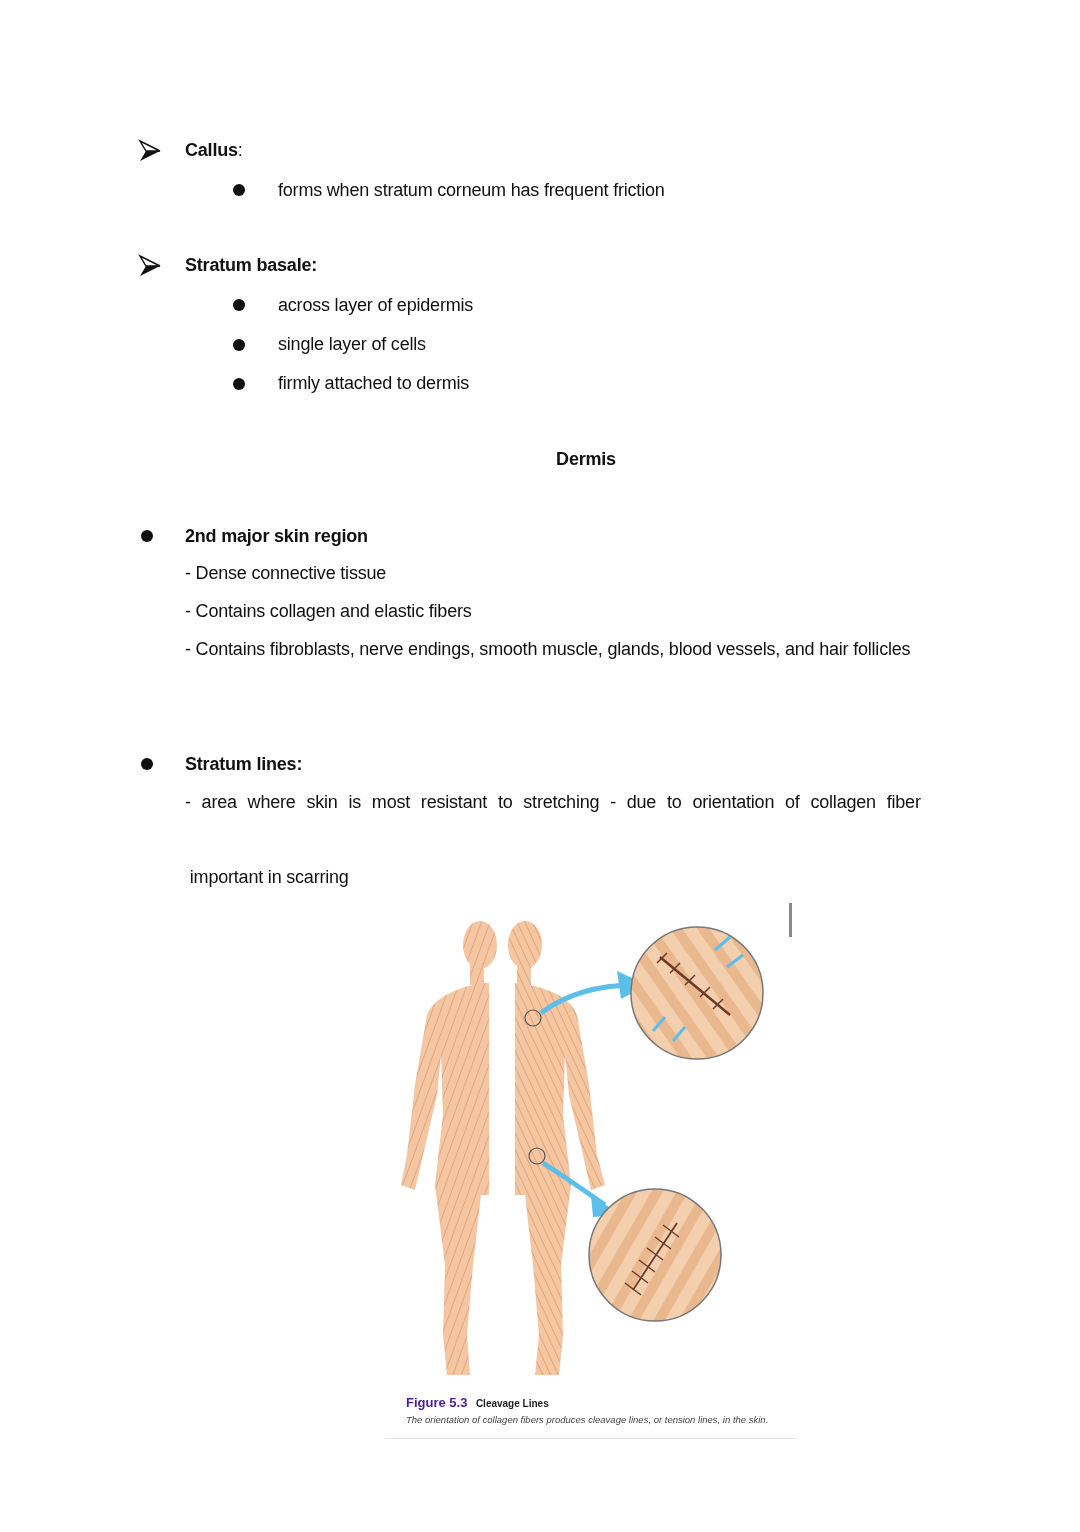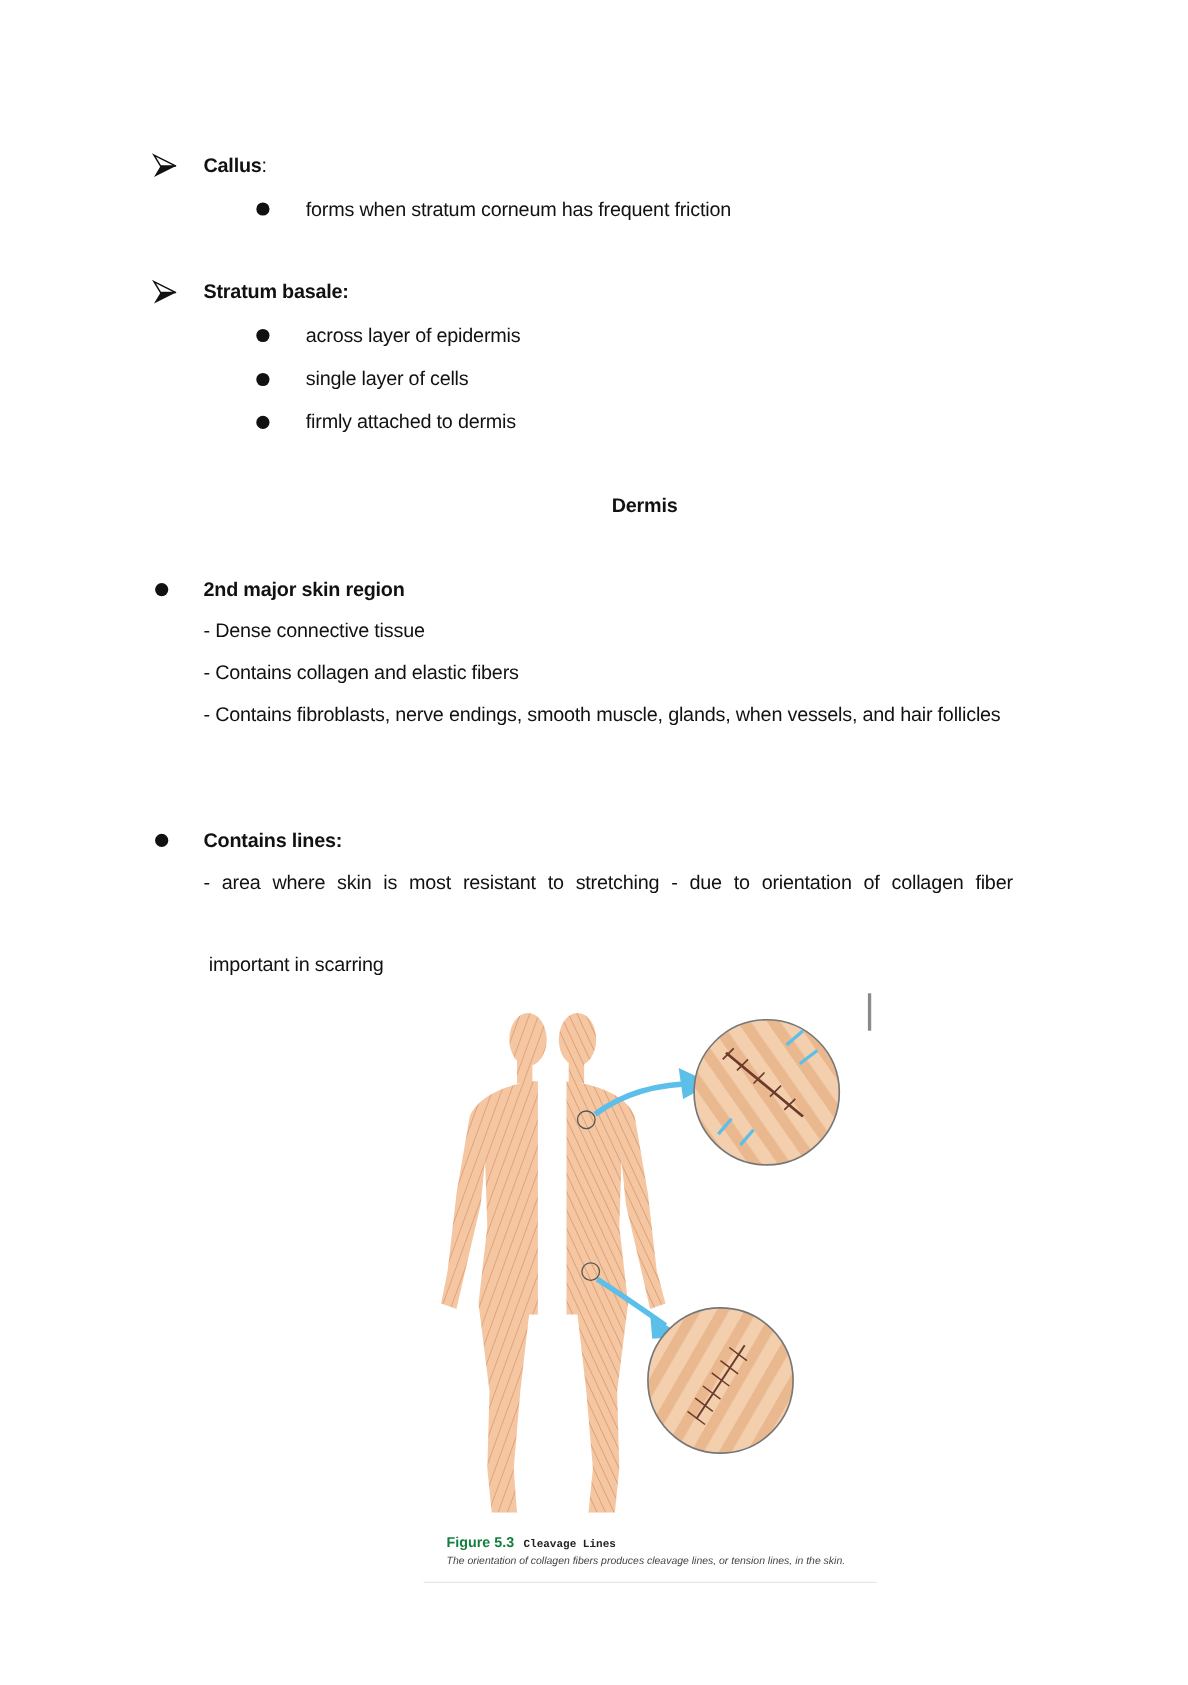--- a/index.html
+++ b/index.html
@@ -11,22 +11,22 @@
     .abs { position: absolute; }
     .txt { font-size: 18px; line-height: 38px; white-space: nowrap; letter-spacing: -0.2px; }
     .bold { font-weight: bold; }
     .arrow-marker { position: absolute; width: 24px; height: 24px; }
     .dot { position: absolute; width: 12px; height: 12px; border-radius: 50%; background: #111; }
     .just { white-space: normal; text-align: justify; text-align-last: left; }
 
     
     .figure { position: absolute; left: 385px; top: 905px; width: 412px; height: 535px; }
     .caption-small { font-size: 9.5px; line-height: 12px; color: #444; }
-    .fig-title { font-size: 13px; font-weight: bold; color: #15803d; }
-    .fig-sub { font-size: 10px; font-weight: bold; color: #222; font-family: Liberation Mono, monospace; }
+    .fig-title { font-size: 13px; font-weight: bold; color: #4c1d95; }
+    .fig-sub { font-size: 10px; font-weight: bold; color: #222; }
     .fig-desc { font-size: 9.5px; color: #444; font-style: italic; }
     .cursor-bar { position: absolute; left: 789px; top: 903px; width: 3px; height: 34px; background: #8a8a8a; }
   </style>
 </head>
 <body>
 
 <svg class="arrow-marker" style="left:138px;top:139px" viewBox="0 0 24 24">
   <path d="M2 2 L22 12 L2 22 L8 12 Z" fill="#111"></path>
   <path d="M2 2 L22 12 L8 12 Z" fill="#fff" stroke="#111" stroke-width="1.4"></path>
 </svg>
@@ -48,24 +48,24 @@
 <div class="abs txt" style="left:278px;top:325px">single layer of cells</div>
 <div class="dot" style="left:233px;top:378px"></div>
 <div class="abs txt" style="left:278px;top:364px">firmly attached to dermis</div>
 
 <div class="abs txt bold" style="left:0;width:1172px;text-align:center;top:440px">Dermis</div>
 
 <div class="dot" style="left:141px;top:530px"></div>
 <div class="abs txt bold" style="left:185px;top:517px">2nd major skin region</div>
 <div class="abs txt" style="left:185px;top:554px">- Dense connective tissue</div>
 <div class="abs txt" style="left:185px;top:592px">- Contains collagen and elastic fibers</div>
-<div class="abs txt just" style="left:185px;top:630px;width:802px">- Contains fibroblasts, nerve endings, smooth muscle, glands, when vessels, and hair follicles</div>
+<div class="abs txt just" style="left:185px;top:630px;width:802px">- Contains fibroblasts, nerve endings, smooth muscle, glands, blood vessels, and hair follicles</div>
 
 <div class="dot" style="left:141px;top:758px"></div>
-<div class="abs txt bold" style="left:185px;top:745px">Contains lines:</div>
+<div class="abs txt bold" style="left:185px;top:745px">Stratum lines:</div>
 <div class="abs txt just" style="left:185px;top:783px;width:802px;word-spacing:6px">- area where skin is most resistant to stretching - due to orientation of collagen fiber</div>
 <div class="abs txt" style="left:185px;top:858px;white-space:pre"> important in scarring</div>
 
 <div class="cursor-bar"></div>
 
 <div class="figure">
   <svg width="412" height="490" viewBox="0 0 412 490">
     <defs>
       <pattern id="lines1" width="8" height="8" patternUnits="userSpaceOnUse" patternTransform="rotate(20)">
         <rect width="8" height="8" fill="#f4c7a2"></rect>

